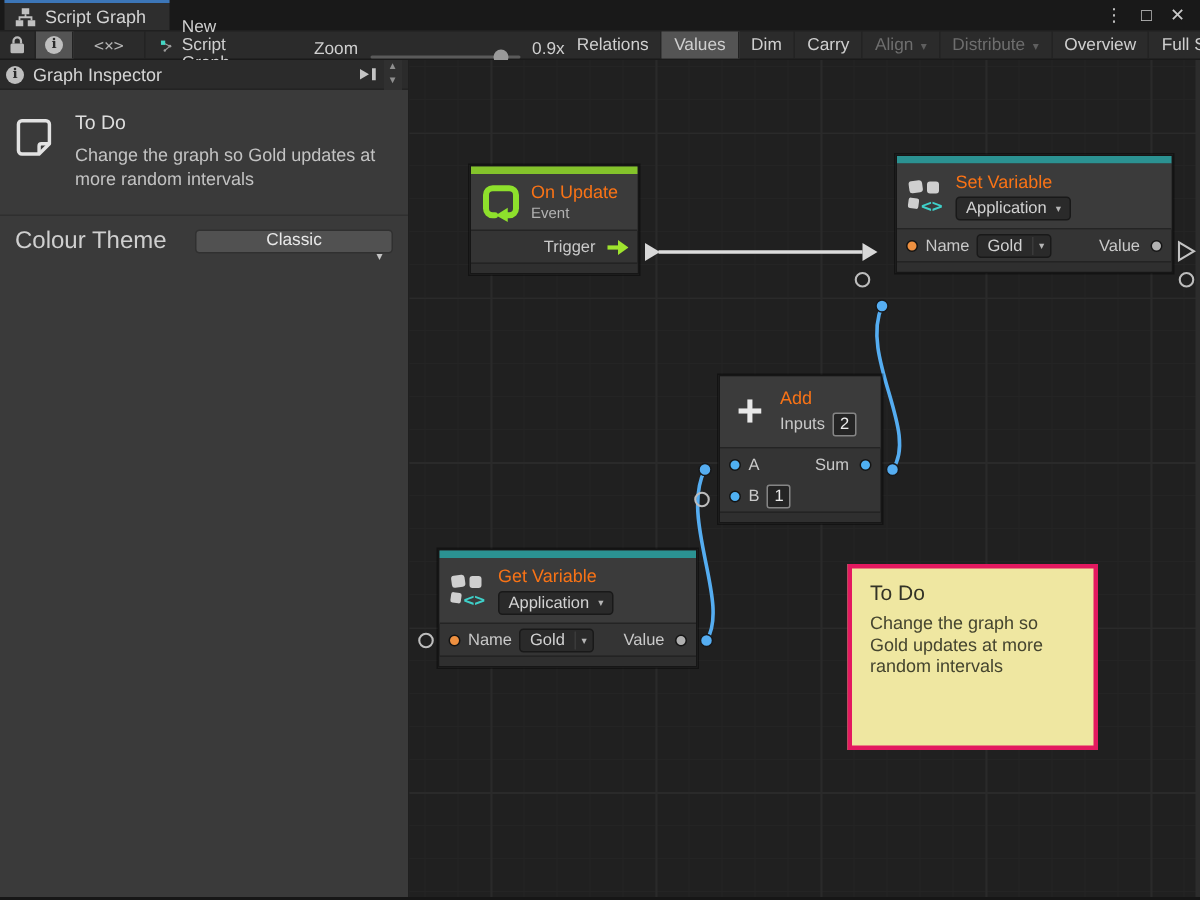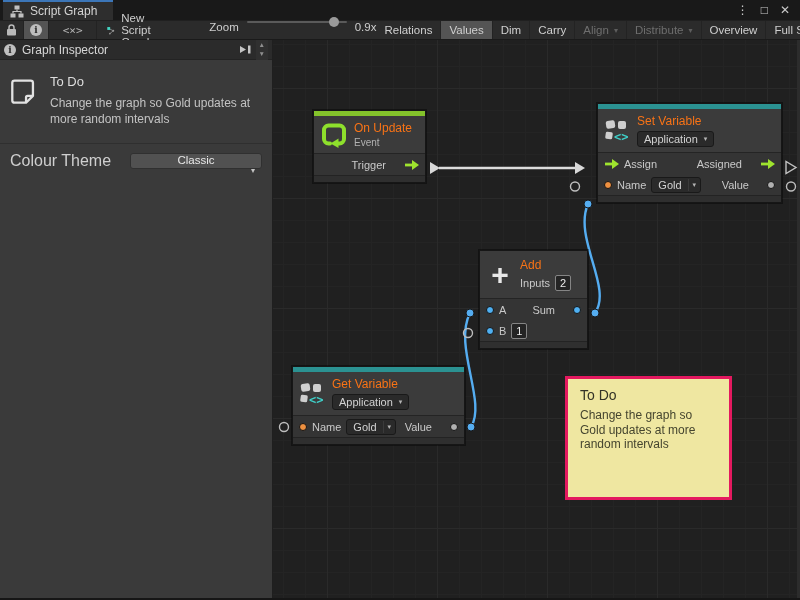--- a/index.html
+++ b/index.html
@@ -23,21 +23,21 @@
              display:flex; align-items:stretch; color:#cfcfcf; font-size:11.5px; }
   .tbtn { display:flex; align-items:center; padding:0 8px; border-right:1px solid #232323; }
   .tbtn.icon-only { padding:0 6px; }
   .tbtn.active { background:#545454; }
   .tbtn.disabled { color:#6e6e6e; }
   .tbtn .caret { font-size:8px; margin-left:5px; color:#9a9a9a; }
   .tbtn.disabled .caret { color:#5e5e5e; }
   .seg-wide { width:80px; justify-content:center; border-right:1px solid #232323;
               display:flex; align-items:center; color:#bdbdbd; }
   .newgraph { display:flex; align-items:center; gap:6px; padding:0 10px; }
-  .zoomgrp { display:flex; align-items:flex-start; gap:8px; margin-left:26px; }
+  .zoomgrp { display:flex; align-items:flex-end; gap:8px; margin-left:26px; }
   .slider { position:relative; width:100px; height:2px; background:#5a5a5a; border-radius:1px; }
   .slider .handle { position:absolute; top:-4px; left:82%; width:10px; height:10px;
                     border-radius:50%; background:#9a9a9a; }
   .toolbar .spacer { flex:1; }
   .code-glyph { font-family:"DejaVu Sans Mono",monospace; font-size:11px; color:#b5b5b5; }
   .clip { overflow:hidden; white-space:nowrap; border-right:none; }
 
   
   .inspector { position:absolute; left:0; top:40px; width:273px; height:560px; background:#3a3a3a;
                border-right:1px solid #1f1f1f; }
@@ -79,21 +79,21 @@
   
   .node { position:absolute; background:#343434; border:1px solid #161616;
           box-shadow:0 0 0 1px #00000066; color:#c9c9c9; font-size:11px; }
   .colorbar { height:5px; }
   .nhead { background:#3b3b3b; border-bottom:1px solid #242424;
            display:flex; align-items:center; gap:7px; padding:5px 7px; }
   .ntitle { font-size:12px; color:#f97316; }
   .nsub { font-size:10px; color:#b2b2b2; margin-top:2px; }
   .nrow { height:21px; display:flex; align-items:center; gap:5px; padding:0 6px; }
   .nrow .grp { display:flex; align-items:center; gap:5px; }
-  .nrow .right { margin-left:auto; display:flex; align-items:center; gap:18px; }
+  .nrow .right { margin-left:auto; display:flex; align-items:center; gap:7px; }
   .nfooter { height:7px; background:#2f2f2f; border-top:1px solid #232323; }
   .dot { width:8px; height:8px; border-radius:50%; border:1px solid #141414; }
   .dot.blue { background:#4fb0f2; }
   .dot.orange { background:#ee9040; }
   .dot.grey { background:#b0b0b0; }
   .pill { display:inline-flex; align-items:center; background:#2a2a2a; border:1px solid #191919;
           border-radius:3px; padding:1px 6px; color:#d2d2d2; font-size:11px; }
   .pill .caret { font-size:7px; margin-left:6px; color:#b5b5b5; }
   .pill.split { padding:0; }
   .pill.split .txt { padding:1px 6px; }
@@ -286,36 +286,20 @@
         <div>
           <div class="ntitle">Set Variable</div>
           <div class="pill" style="margin-top:3px;">
             <span>Application</span>
             <span class="caret">▾</span>
           </div>
         </div>
       </div>
       <div class="nrow">
         <div class="grp">
-          <svg width="15" height="10" viewBox="0 0 15 10">
-            <rect x="1" y="3.6" width="8" height="2.8" fill="#9fe42e"></rect>
-            <polygon points="8,0 15,5 8,10" fill="#9fe42e"></polygon>
-          </svg>
-          <span>Assign</span>
-        </div>
-        <div class="right">
-          <span>Assigned</span>
-          <svg width="15" height="10" viewBox="0 0 15 10">
-            <rect x="1" y="3.6" width="8" height="2.8" fill="#9fe42e"></rect>
-            <polygon points="8,0 15,5 8,10" fill="#9fe42e"></polygon>
-          </svg>
-        </div>
-      </div>
-      <div class="nrow">
-        <div class="grp">
           <span class="dot orange"></span>
           <span>Name</span>
           <div class="pill split">
             <span class="txt">Gold</span>
             <span class="caret">▾</span>
           </div>
         </div>
         <div class="right">
           <span>Value</span>
           <span class="dot grey"></span>

